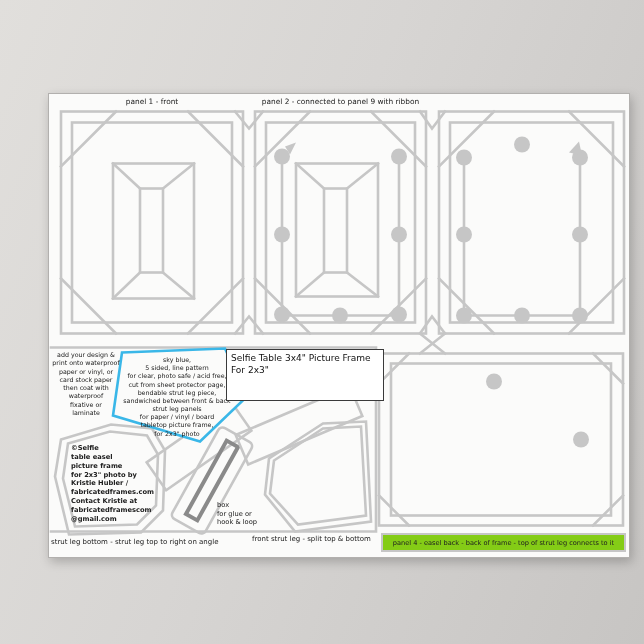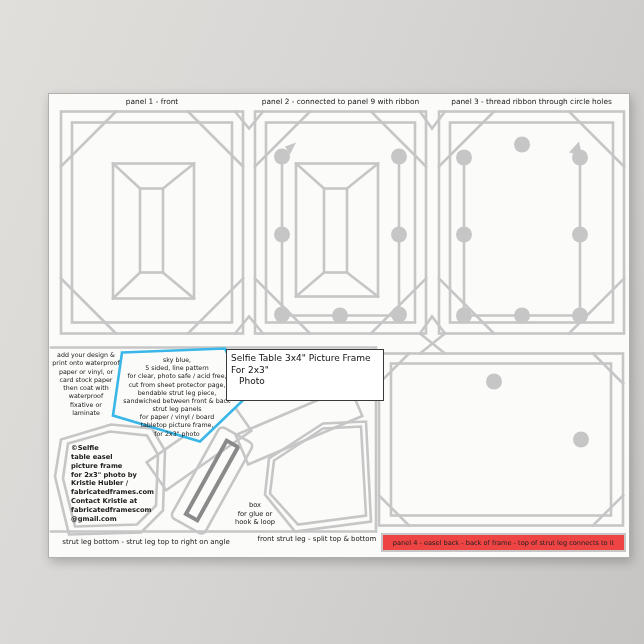--- a/index.html
+++ b/index.html
@@ -21,29 +21,29 @@
   #pl3{left:390px;width:185px}
   .title-box{
     position:absolute;left:177px;top:255px;width:148px;height:44px;
     background:#ffffff;border:1px solid #3a3a3a;padding:3px 4px;
     font-size:9px;line-height:1.3;color:#111;
   }
   .title-box .l3{padding-left:8px;}
   #add-design{left:1px;top:257px;width:72px;font-size:6.3px;line-height:1.32;text-align:center;}
   #pentagon-text{left:66px;top:262px;width:124px;font-size:6.3px;line-height:1.3;text-align:center;}
   #copyright{left:22px;top:350px;width:100px;font-size:6.7px;line-height:1.32;font-weight:bold;}
-  #glue-text{left:168px;top:407px;width:76px;font-size:6.7px;line-height:1.3;text-align:center;}
-  .blabel{font-size:7px;text-align:center;}
+  #glue-text{left:168px;top:407px;width:76px;font-size:6.7px;line-height:1.3;}
+  .blabel{font-size:7px;text-align:left;}
   #bl-strut{left:2px;top:444px;width:190px;}
   #bl-front{left:203px;top:441px;width:130px;}
   #panel4-label{
     position:absolute;left:332px;top:439px;width:241px;height:15px;
     border:2px solid var(--line,#c6c6c6);
     display:flex;align-items:center;justify-content:center;
-    font-size:6.6px;color:#202020;background:#ef4444;
+    font-size:6.6px;color:#202020;background:#84cc16;
   }
   .stroke{stroke:var(--line,#c6c6c6);stroke-width:2.6;fill:none;stroke-linecap:square;}
   .fillc{fill:var(--line,#c6c6c6);stroke:none;}
 </style>
 </head>
 <body>
 
 <div class="page">
   <div class="poster">
 
@@ -139,21 +139,20 @@
       <g class="stroke">
         <polygon points="220,364 274,329 317,327 322,427 246,437 216,400"></polygon>
         <polygon points="225,366 274,334 312,332 317,421 249,430 221,399"></polygon>
       </g>
 
       <polygon points="73,258 176,254 198,302 151,347 64,321" fill="#fbfbfa" stroke="var(--accent-blue,#3ab7e8)" stroke-width="2.6"></polygon>
     </svg>
 
     <div class="txt plabel" id="pl1">panel 1 - front</div>
     <div class="txt plabel" id="pl2">panel 2 - connected to panel 9 with ribbon</div>
-    <div class="txt plabel" id="pl3">panel 3 - thread ribbon through circle holes</div>
 
     <div class="txt" id="add-design">add your design &amp;
 print onto waterproof
 paper or vinyl, or
 card stock paper
 then coat with
 waterproof
 fixative or
 laminate</div>
     <div class="txt" id="pentagon-text">sky blue,
@@ -163,21 +162,20 @@
 bendable strut leg piece,
 sandwiched between front &amp; back
 strut leg panels
 for paper / vinyl / board
 tabletop picture frame,
 for 2x3" photo</div>
 
     <div class="title-box">
       <div>Selfie Table 3x4" Picture Frame</div>
       <div>For 2x3"</div>
-      <div class="l3">Photo</div>
     </div>
 
     <div class="txt" id="copyright">©Selfie
 table easel
 picture frame
 for 2x3" photo by
 Kristie Hubler /
 fabricatedframes.com
 Contact Kristie at
 fabricatedframescom

